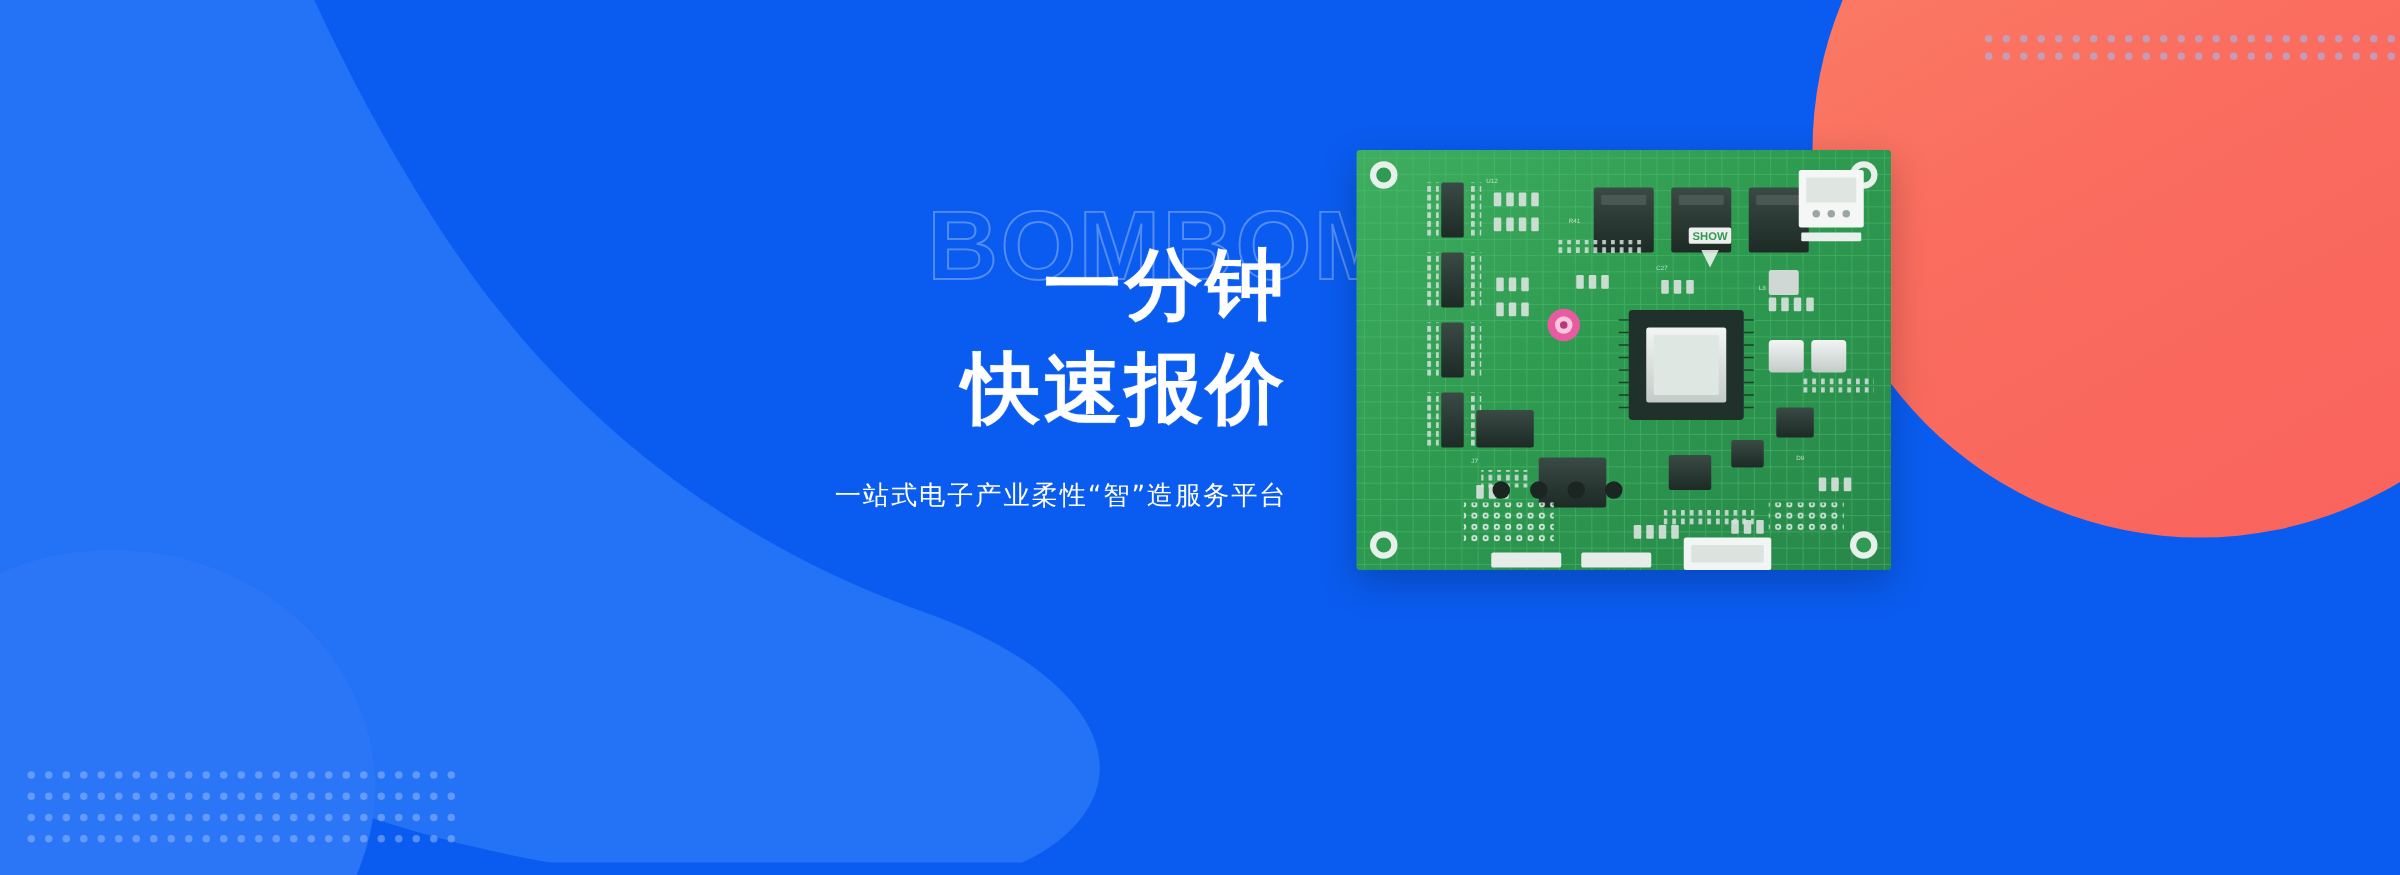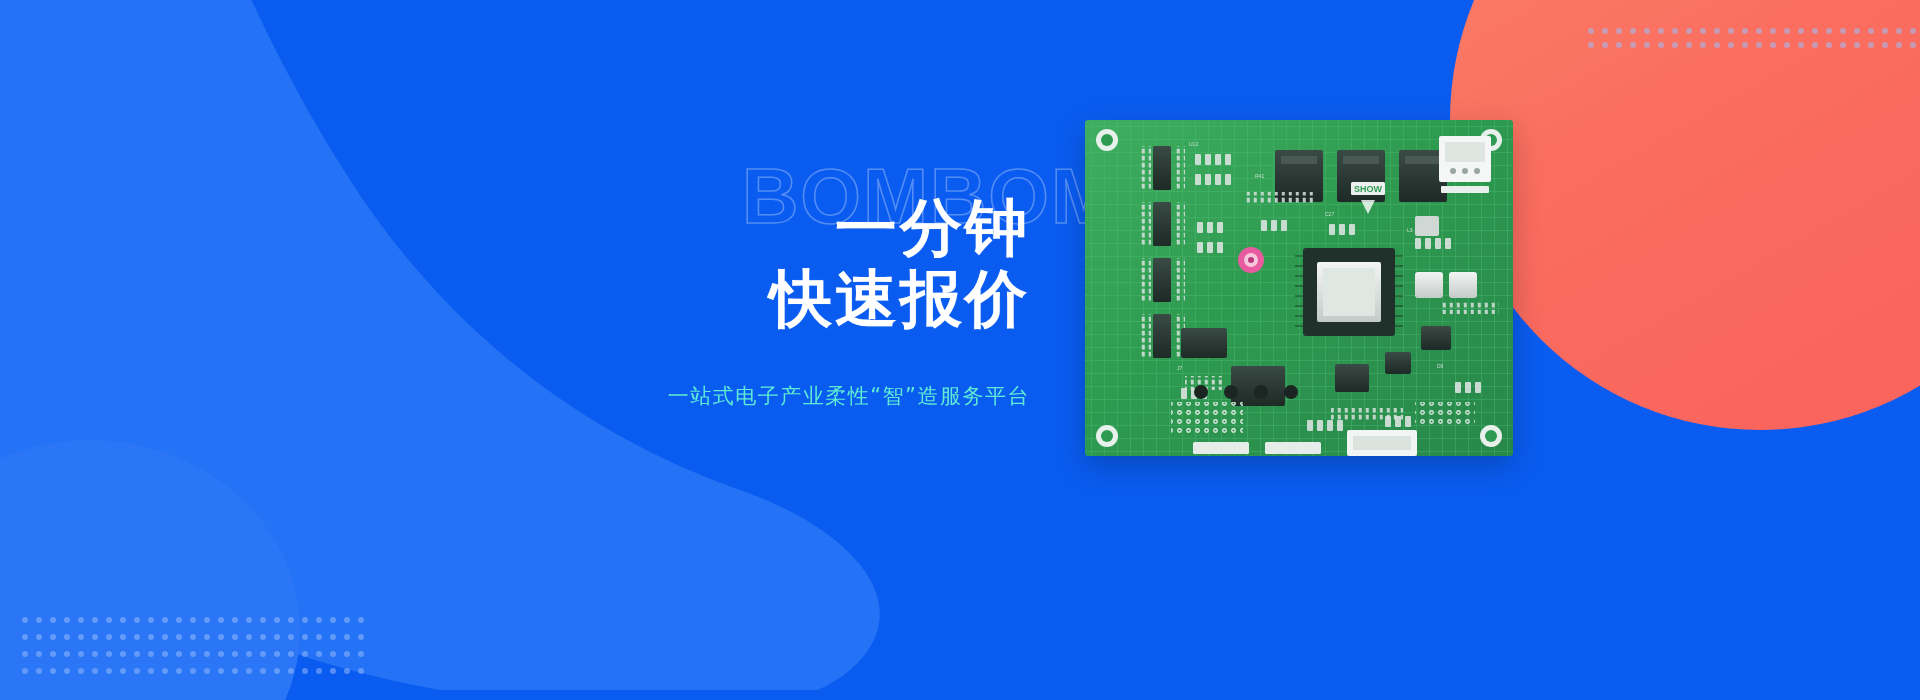--- a/index.html
+++ b/index.html
@@ -46,38 +46,38 @@
     text-align:right;
     color:#ffffff;
     font-weight:900;
     font-size:62px;
     line-height:1.02;
     letter-spacing:3px;
     font-family:"DejaVu Sans","Liberation Sans",sans-serif;
     text-shadow:0 0 1px rgba(255,255,255,.35);
   }
   .headline .l1{display:block;}
-  .headline .l2{display:block;margin-top:8px;}
+  .headline .l2{display:block;margin-top:20px;}
 
   .cta-box{
     position:absolute;left:752px;top:333px;width:278px;height:37px;
     box-sizing:border-box;
     border:2px solid #ffffff;
     display:flex;align-items:center;justify-content:center;
   }
   .cta-box span{
     color:#ffffff;font-size:18px;letter-spacing:7px;
     text-indent:7px;font-weight:400;
     font-family:"DejaVu Sans","Liberation Sans",sans-serif;
   }
 
   .tagline{
     position:absolute;left:600px;top:382px;width:430px;
     text-align:right;
-    color:#5eead4;font-size:21px;letter-spacing:1.5px;
+    color:#ffffff;font-size:21px;letter-spacing:1.5px;
     font-family:"DejaVu Sans","Liberation Sans",sans-serif;
     white-space:nowrap;
   }
 
   
   .pcb{
     position:absolute;left:1085px;top:120px;width:428px;height:336px;
     border-radius:3px;
     overflow:hidden;
     box-shadow:0 10px 30px rgba(0,0,0,.22);

